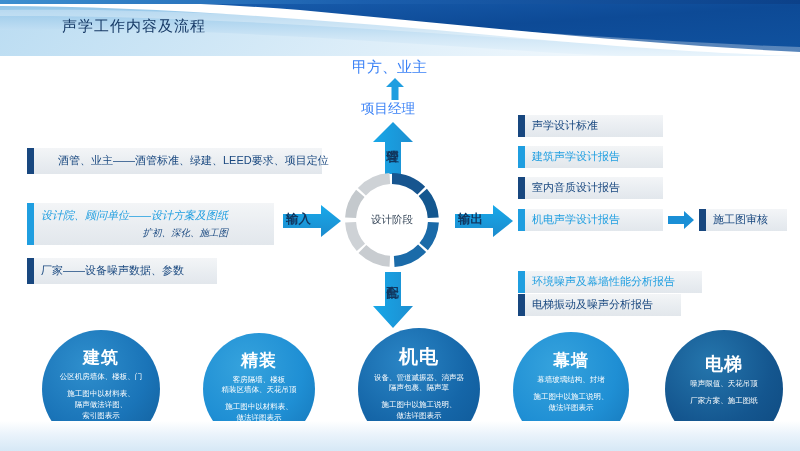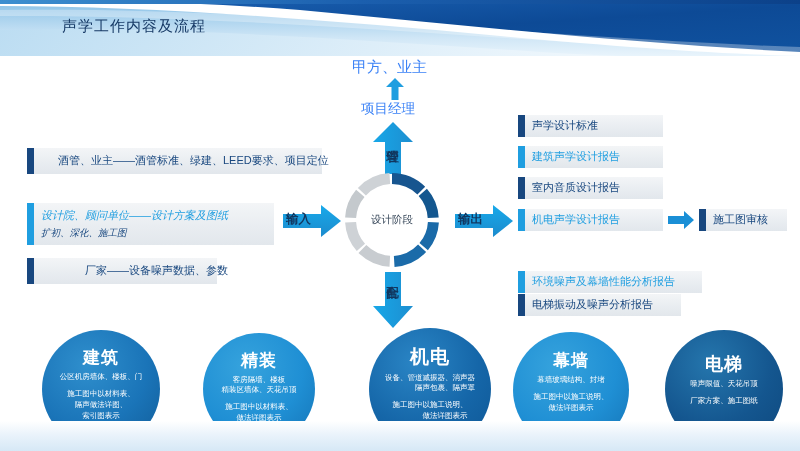--- a/index.html
+++ b/index.html
@@ -36,21 +36,21 @@
   
   .lbox{
     position:absolute;
     background:linear-gradient(to bottom,#f3f5f7 0%,#e9edf1 55%,#e2e7ec 100%);
     display:flex;align-items:center;
     box-sizing:border-box;
   }
   .lbox .bar{width:7px;align-self:stretch;flex:0 0 7px;}
   .lbox .txtwrap{padding-left:7px;line-height:1.25;}
   .lbox .t1{font-size:11px;white-space:nowrap;}
-  .lbox .t2{font-size:9.5px;white-space:nowrap;margin-top:4px;}
+  .lbox .t2{font-size:9.5px;white-space:nowrap;margin-top:4px;text-align:right;}
   .navy{color:#18477f;}
   .bar-navy{background:#18477f;}
   .cyan{color:#1f9ee0;}
   .bar-cyan{background:#1f9ee0;}
 
   
   .arrow{position:absolute;}
   .arrow svg{display:block;}
   .arrow-label{
     position:absolute;color:#11365f;font-size:12.5px;font-weight:bold;
@@ -217,21 +217,21 @@
   </div>
 
   <div class="lbox" style="left:27px;top:203px;width:247px;height:42px;font-style:italic;">
     <div class="bar bar-cyan"></div>
     <div class="txtwrap">
       <div class="t1 cyan">设计院、顾问单位——设计方案及图纸</div>
       <div class="t2 navy">扩初、深化、施工图</div>
     </div>
   </div>
 
-  <div class="lbox" style="left:27px;top:258px;width:190px;height:26px;gap:44px;">
+  <div class="lbox" style="left:27px;top:258px;width:190px;height:26px;">
     <div class="bar bar-navy"></div>
     <div class="txtwrap">
       <div class="t1 navy">厂家——设备噪声数据、参数</div>
     </div>
   </div>
 
   <div class="lbox" style="left:518px;top:115px;width:145px;height:22px;">
     <div class="bar bar-navy"></div>
     <div class="txtwrap">
         <div class="t1 navy">声学设计标准</div>
@@ -295,21 +295,21 @@
   </div>
 
   <div class="circle" style="left:203px;top:333px;width:112px;height:112px;background:radial-gradient(circle at 38% 30%, #36a3dd 0%, #1f8fd4 55%, #1472b4 100%);padding-top:16px;">
     <div class="c-title">精装</div>
     <div class="c-sub" style="white-space:pre-line;">客房隔墙、楼板
 精装区墙体、天花吊顶</div>
     <div class="c-note" style="white-space:pre-line;">施工图中以材料表、
 做法详图表示</div>
   </div>
 
-  <div class="circle" style="left:369px;top:328px;width:122px;height:122px;background:radial-gradient(circle at 38% 28%, #2a85c5 0%, #1566a8 55%, #0e5694 100%);padding-top:16px;text-align:right;">
+  <div class="circle" style="left:358px;top:328px;width:122px;height:122px;background:radial-gradient(circle at 38% 28%, #2a85c5 0%, #1566a8 55%, #0e5694 100%);padding-top:16px;">
     <div class="c-title" style="font-size:19px;">机电</div>
     <div class="c-sub" style="white-space:pre-line;">设备、管道减振器、消声器
 隔声包裹、隔声罩</div>
     <div class="c-note" style="white-space:pre-line;">施工图中以施工说明、
 做法详图表示</div>
   </div>
 
   <div class="circle" style="left:513px;top:332px;width:116px;height:116px;background:radial-gradient(circle at 38% 30%, #36a3dd 0%, #1f8fd4 55%, #1472b4 100%);padding-top:17px;">
     <div class="c-title">幕墙</div>
     <div class="c-sub" style="white-space:pre-line;">幕墙玻璃结构、封堵</div>

